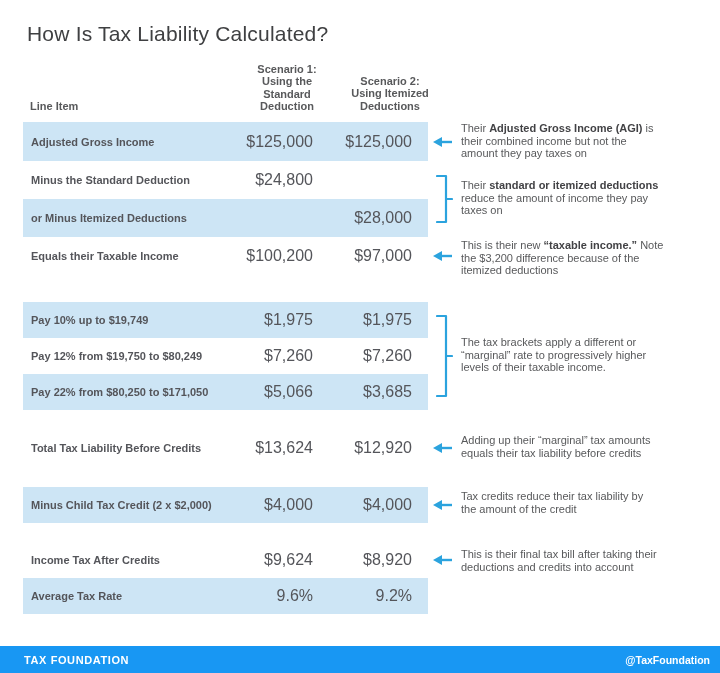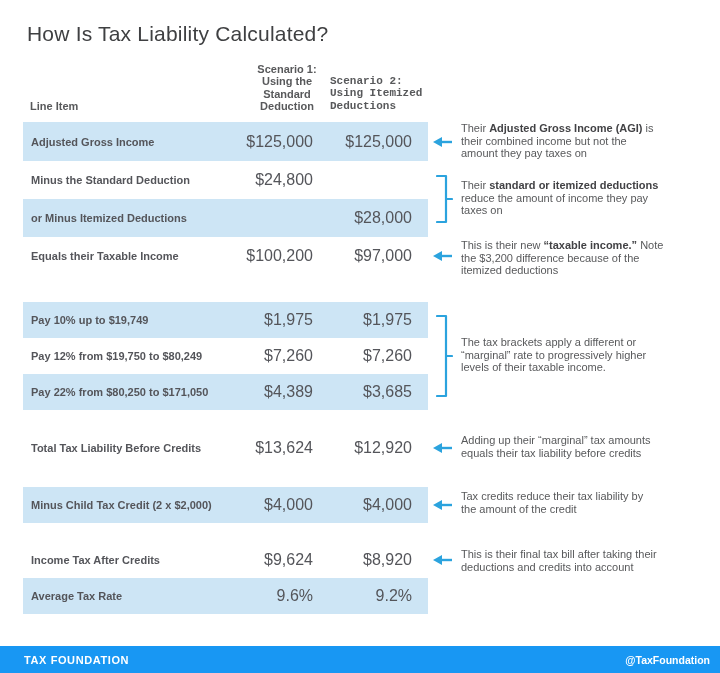--- a/index.html
+++ b/index.html
@@ -8,21 +8,21 @@
     font-family:"Liberation Sans", sans-serif; overflow:hidden;
   }
   .title {
     position:absolute; left:27px; top:22px;
     font-size:21px; font-weight:normal; color:#3f4042; letter-spacing:0.2px;
   }
   
   .th { font-size:11px; font-weight:bold; color:#58595b; }
   .th-line-item { position:absolute; left:30px; top:100px; }
   .th-s1 { position:absolute; left:227px; top:63px; width:120px; text-align:center; line-height:12.3px; white-space:pre-line; }
-  .th-s2 { position:absolute; left:330px; top:75px; width:120px; line-height:12.3px; white-space:pre-line;font-family:Liberation Mono, monospace; }
+  .th-s2 { position:absolute; left:330px; top:75px; width:120px; text-align:center; line-height:12.3px; white-space:pre-line; }
 
   
   .row { position:absolute; left:23px; width:405px; }
   .row.blue { background:#cde5f5; }
   .row .label {
     position:absolute; left:8px; top:50%; transform:translateY(-50%);
     font-size:11px; font-weight:600; color:#54555a; white-space:nowrap;
   }
   .row .v1, .row .v2 {
     position:absolute; top:50%; transform:translateY(-50%);
@@ -120,21 +120,21 @@
     <span class="v1">$1,975</span>
     <span class="v2">$1,975</span>
   </div>
   <div class="row r6">
     <span class="label">Pay 12% from $19,750 to $80,249</span>
     <span class="v1">$7,260</span>
     <span class="v2">$7,260</span>
   </div>
   <div class="row blue r7">
     <span class="label">Pay 22% from $80,250 to $171,050</span>
-    <span class="v1">$4,389</span>
+    <span class="v1">$5,066</span>
     <span class="v2">$3,685</span>
   </div>
   <div class="row r8">
     <span class="label">Total Tax Liability Before Credits</span>
     <span class="v1">$13,624</span>
     <span class="v2">$12,920</span>
   </div>
   <div class="row blue r9">
     <span class="label">Minus Child Tax Credit (2 x $2,000)</span>
     <span class="v1">$4,000</span>

